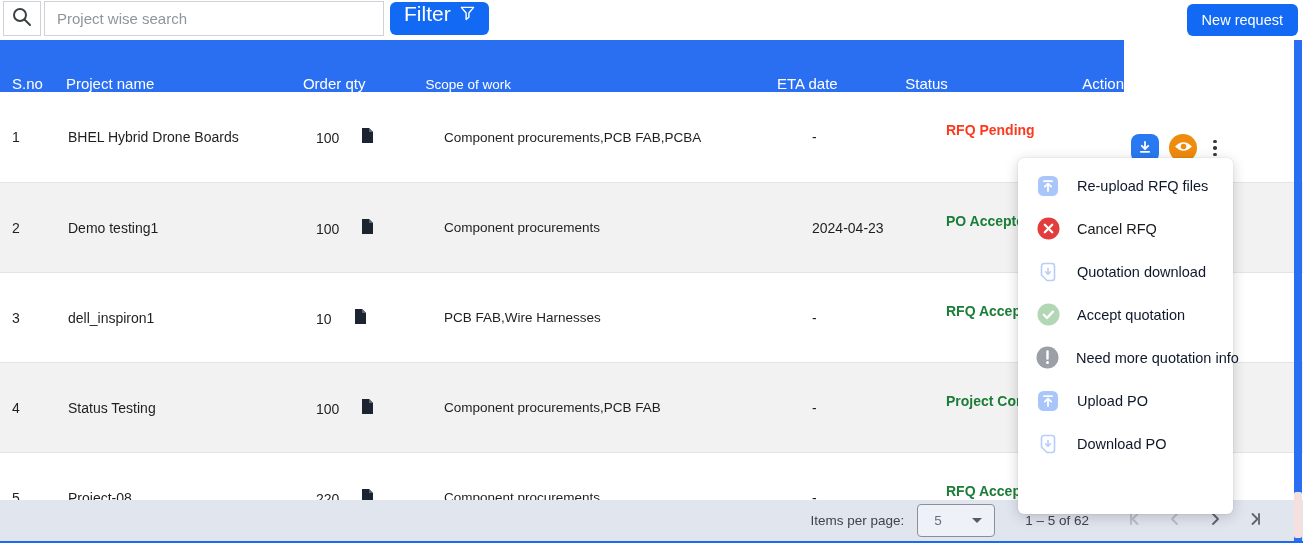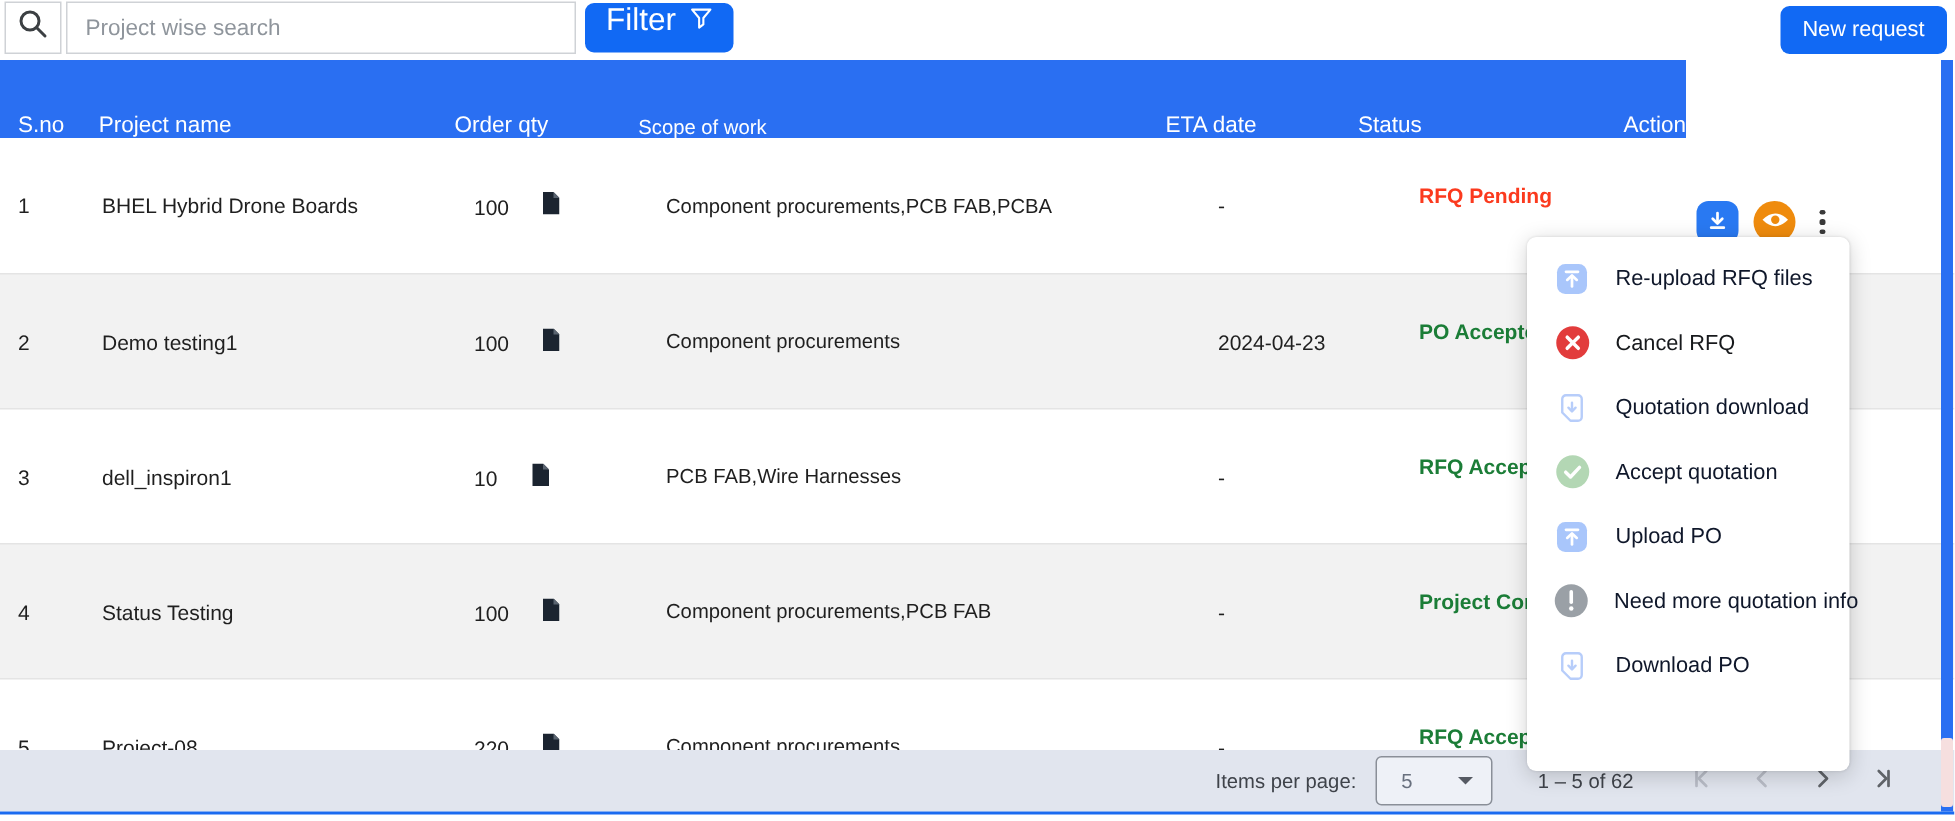--- a/index.html
+++ b/index.html
@@ -347,43 +347,43 @@
           <svg width="23" height="23" viewBox="0 0 23 23">
             <circle cx="11.5" cy="11.5" r="11" fill="#b3d7b4"></circle>
             <path d="M6.8 11.8 L10 15 L16 8.6" fill="none" stroke="#fff" stroke-width="2.3" stroke-linecap="round" stroke-linejoin="round"></path>
           </svg>
         </span>
     <span class="mi-label">Accept quotation</span>
   </div>
 
   <div class="menu-item disabled">
     <span class="mi-icon">
+          <svg width="23" height="23" viewBox="0 0 23 23">
+            <circle cx="11.5" cy="11.5" r="11" fill="#9aa0a6"></circle>
+            <line x1="11.5" y1="5.5" x2="11.5" y2="12.5" stroke="#fff" stroke-width="2.4" stroke-linecap="round"></line>
+            <circle cx="11.5" cy="16.6" r="1.5" fill="#fff"></circle>
+          </svg>
+        </span>
+    <span class="mi-label">Need more quotation info</span>
+  </div>
+
+  <div class="menu-item disabled">
+    <span class="mi-icon">
           <svg width="22" height="22" viewBox="0 0 22 22">
             <rect x="1" y="1" width="20" height="20" rx="5.5" fill="#a9c6fb"></rect>
             <line x1="7" y1="6.2" x2="15" y2="6.2" stroke="#fff" stroke-width="1.8" stroke-linecap="round"></line>
             <line x1="11" y1="9" x2="11" y2="16" stroke="#fff" stroke-width="1.8" stroke-linecap="round"></line>
             <path d="M7.8 11.6 L11 8.6 L14.2 11.6" fill="none" stroke="#fff" stroke-width="1.8" stroke-linecap="round" stroke-linejoin="round"></path>
           </svg>
         </span>
     <span class="mi-label">Upload PO</span>
   </div>
 
   <div class="menu-item disabled">
     <span class="mi-icon">
-          <svg width="23" height="23" viewBox="0 0 23 23">
-            <circle cx="11.5" cy="11.5" r="11" fill="#9aa0a6"></circle>
-            <line x1="11.5" y1="5.5" x2="11.5" y2="12.5" stroke="#fff" stroke-width="2.4" stroke-linecap="round"></line>
-            <circle cx="11.5" cy="16.6" r="1.5" fill="#fff"></circle>
-          </svg>
-        </span>
-    <span class="mi-label">Need more quotation info</span>
-  </div>
-
-  <div class="menu-item disabled">
-    <span class="mi-icon">
           <svg width="22" height="22" viewBox="0 0 22 22">
             <path d="M7.5 2.5 H15 A2.5 2.5 0 0 1 17.5 5 V17 A2.5 2.5 0 0 1 15 19.5 H10 L4.5 14 V5 A2.5 2.5 0 0 1 7 2.5 Z" fill="none" stroke="#b7cdfa" stroke-width="1.6" stroke-linejoin="round"></path>
             <line x1="11" y1="7.5" x2="11" y2="13" stroke="#b7cdfa" stroke-width="1.6" stroke-linecap="round"></line>
             <path d="M8.6 10.8 L11 13.2 L13.4 10.8" fill="none" stroke="#b7cdfa" stroke-width="1.6" stroke-linecap="round" stroke-linejoin="round"></path>
           </svg>
         </span>
     <span class="mi-label">Download PO</span>
   </div>
 
 </div>

